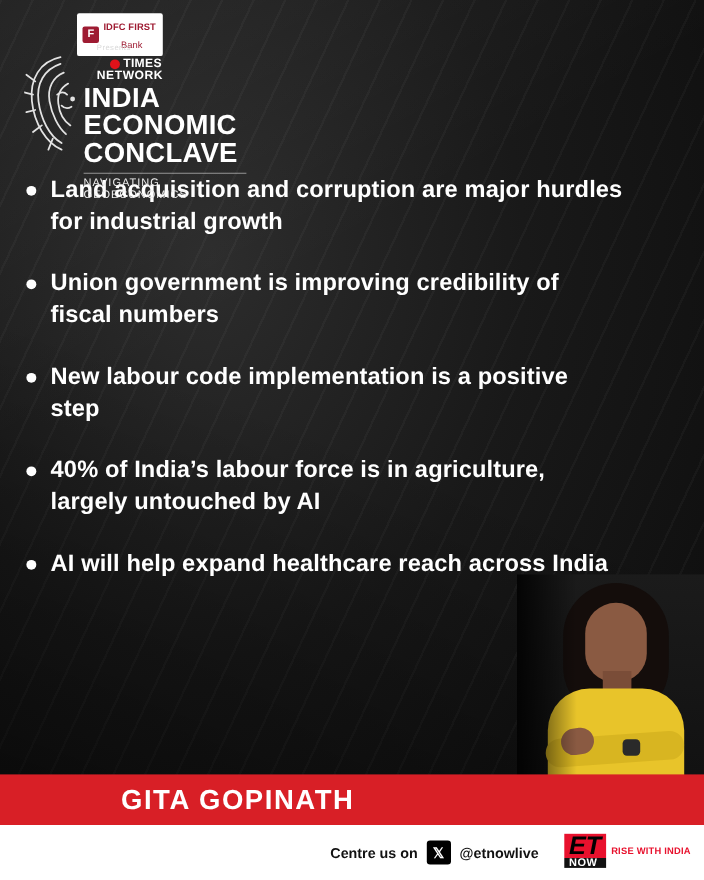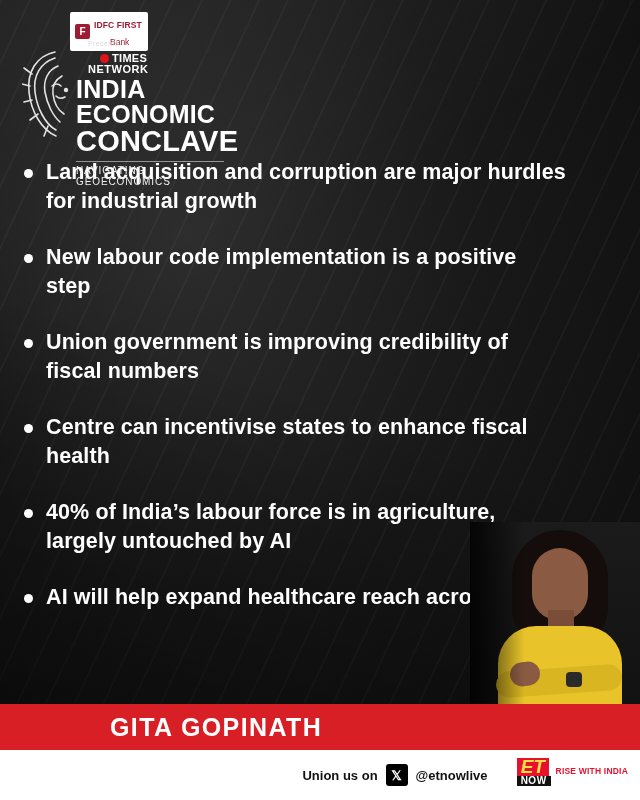--- a/index.html
+++ b/index.html
@@ -107,21 +107,21 @@
     line-height: 1;
     margin-top: 1px;
   }
   .c-economic {
     font-size: 25px;
     font-weight: bold;
     letter-spacing: .2px;
     line-height: 1.02;
   }
   .c-conclave {
-    font-size: 29px;
+    font-size: 25px;
     font-weight: bold;
     letter-spacing: .2px;
     line-height: 1.02;
   }
   .c-tag {
     font-size: 10px;
     letter-spacing: .9px;
     margin-top: 4px;
     color: #efefef;
     text-align: left;
@@ -291,22 +291,22 @@
     position: absolute;
     right: 12px;
     top: 8px;
     display: flex;
     align-items: center;
     gap: 5px;
   }
   .et-mark { line-height: .95; }
   .et-et {
     background: #e8112d;
-    color: #fde047;
-    font-size: 19px;
+    color: #000000;
+    font-size: 23px;
     font-weight: bold;
     padding: 0 4px;
     display: inline-block;
     font-style: italic;
   }
   .et-now {
     background: #111;
     color: #fff;
     font-size: 10px;
     font-weight: bold;
@@ -366,29 +366,25 @@
     </div>
   </div>
 
   <div class="bullets">
     <div class="bullet">
       <span class="dot"></span>
       <span class="txt">Land acquisition and corruption are major hurdles for industrial growth</span>
     </div>
     <div class="bullet">
       <span class="dot"></span>
-      <span class="txt">New labour code implementation is a positive step</span>
+      <span class="txt">Union government is improving credibility of fiscal numbers</span>
     </div>
     <div class="bullet">
       <span class="dot"></span>
-      <span class="txt">Union government is improving credibility of fiscal numbers</span>
-    </div>
-    <div class="bullet">
-      <span class="dot"></span>
-      <span class="txt">Centre can incentivise states to enhance fiscal health</span>
+      <span class="txt">New labour code implementation is a positive step</span>
     </div>
     <div class="bullet">
       <span class="dot"></span>
       <span class="txt">40% of India’s labour force is in agriculture, largely untouched by AI</span>
     </div>
     <div class="bullet">
       <span class="dot"></span>
       <span class="txt">AI will help expand healthcare reach across India</span>
     </div>
   </div>
@@ -404,21 +400,21 @@
     <div class="ph-watch"></div>
     <div class="ph-shadow"></div>
   </div>
 
   <div class="namebar">
     <span class="name">GITA GOPINATH</span>
   </div>
 
   <div class="footer">
     <div class="follow-wrap">
-      <span class="follow-text">Union us on</span>
+      <span class="follow-text">Centre us on</span>
       <span class="x-badge">𝕏</span>
       <span class="handle">@etnowlive</span>
     </div>
     <div class="et-logo">
       <span class="et-mark">
         <span class="et-et">ET</span>
         <span class="et-now">NOW</span>
       </span>
       <span class="et-tag">RISE WITH INDIA</span>
     </div>

